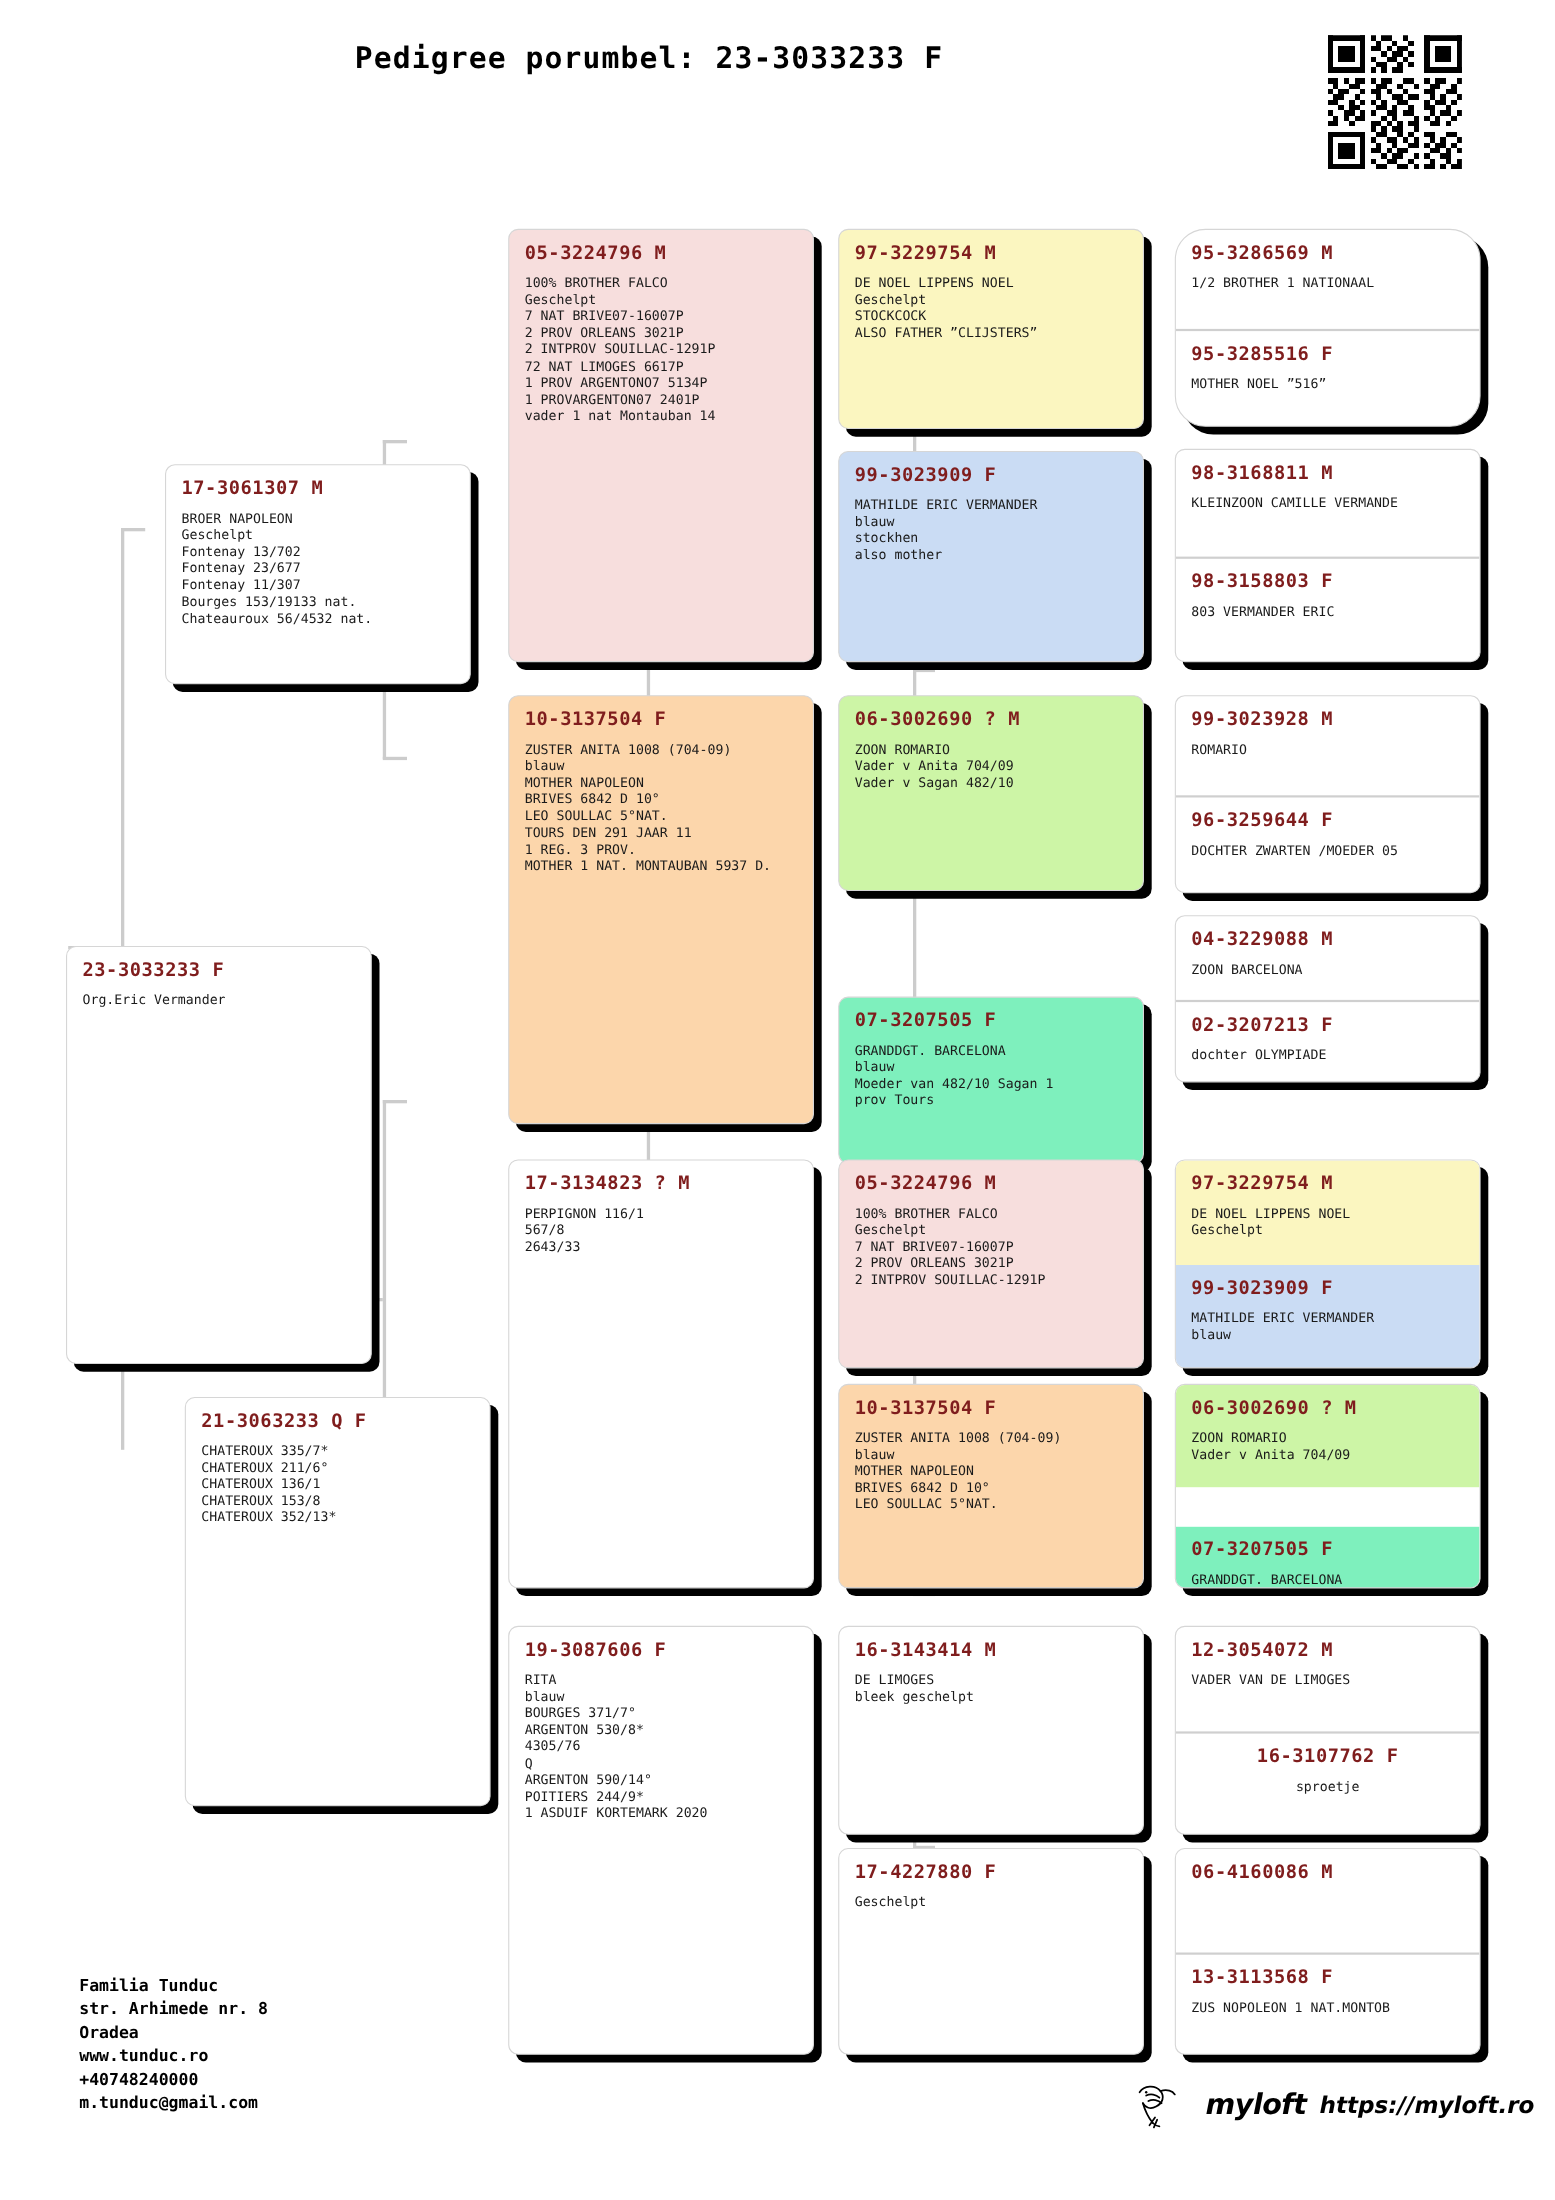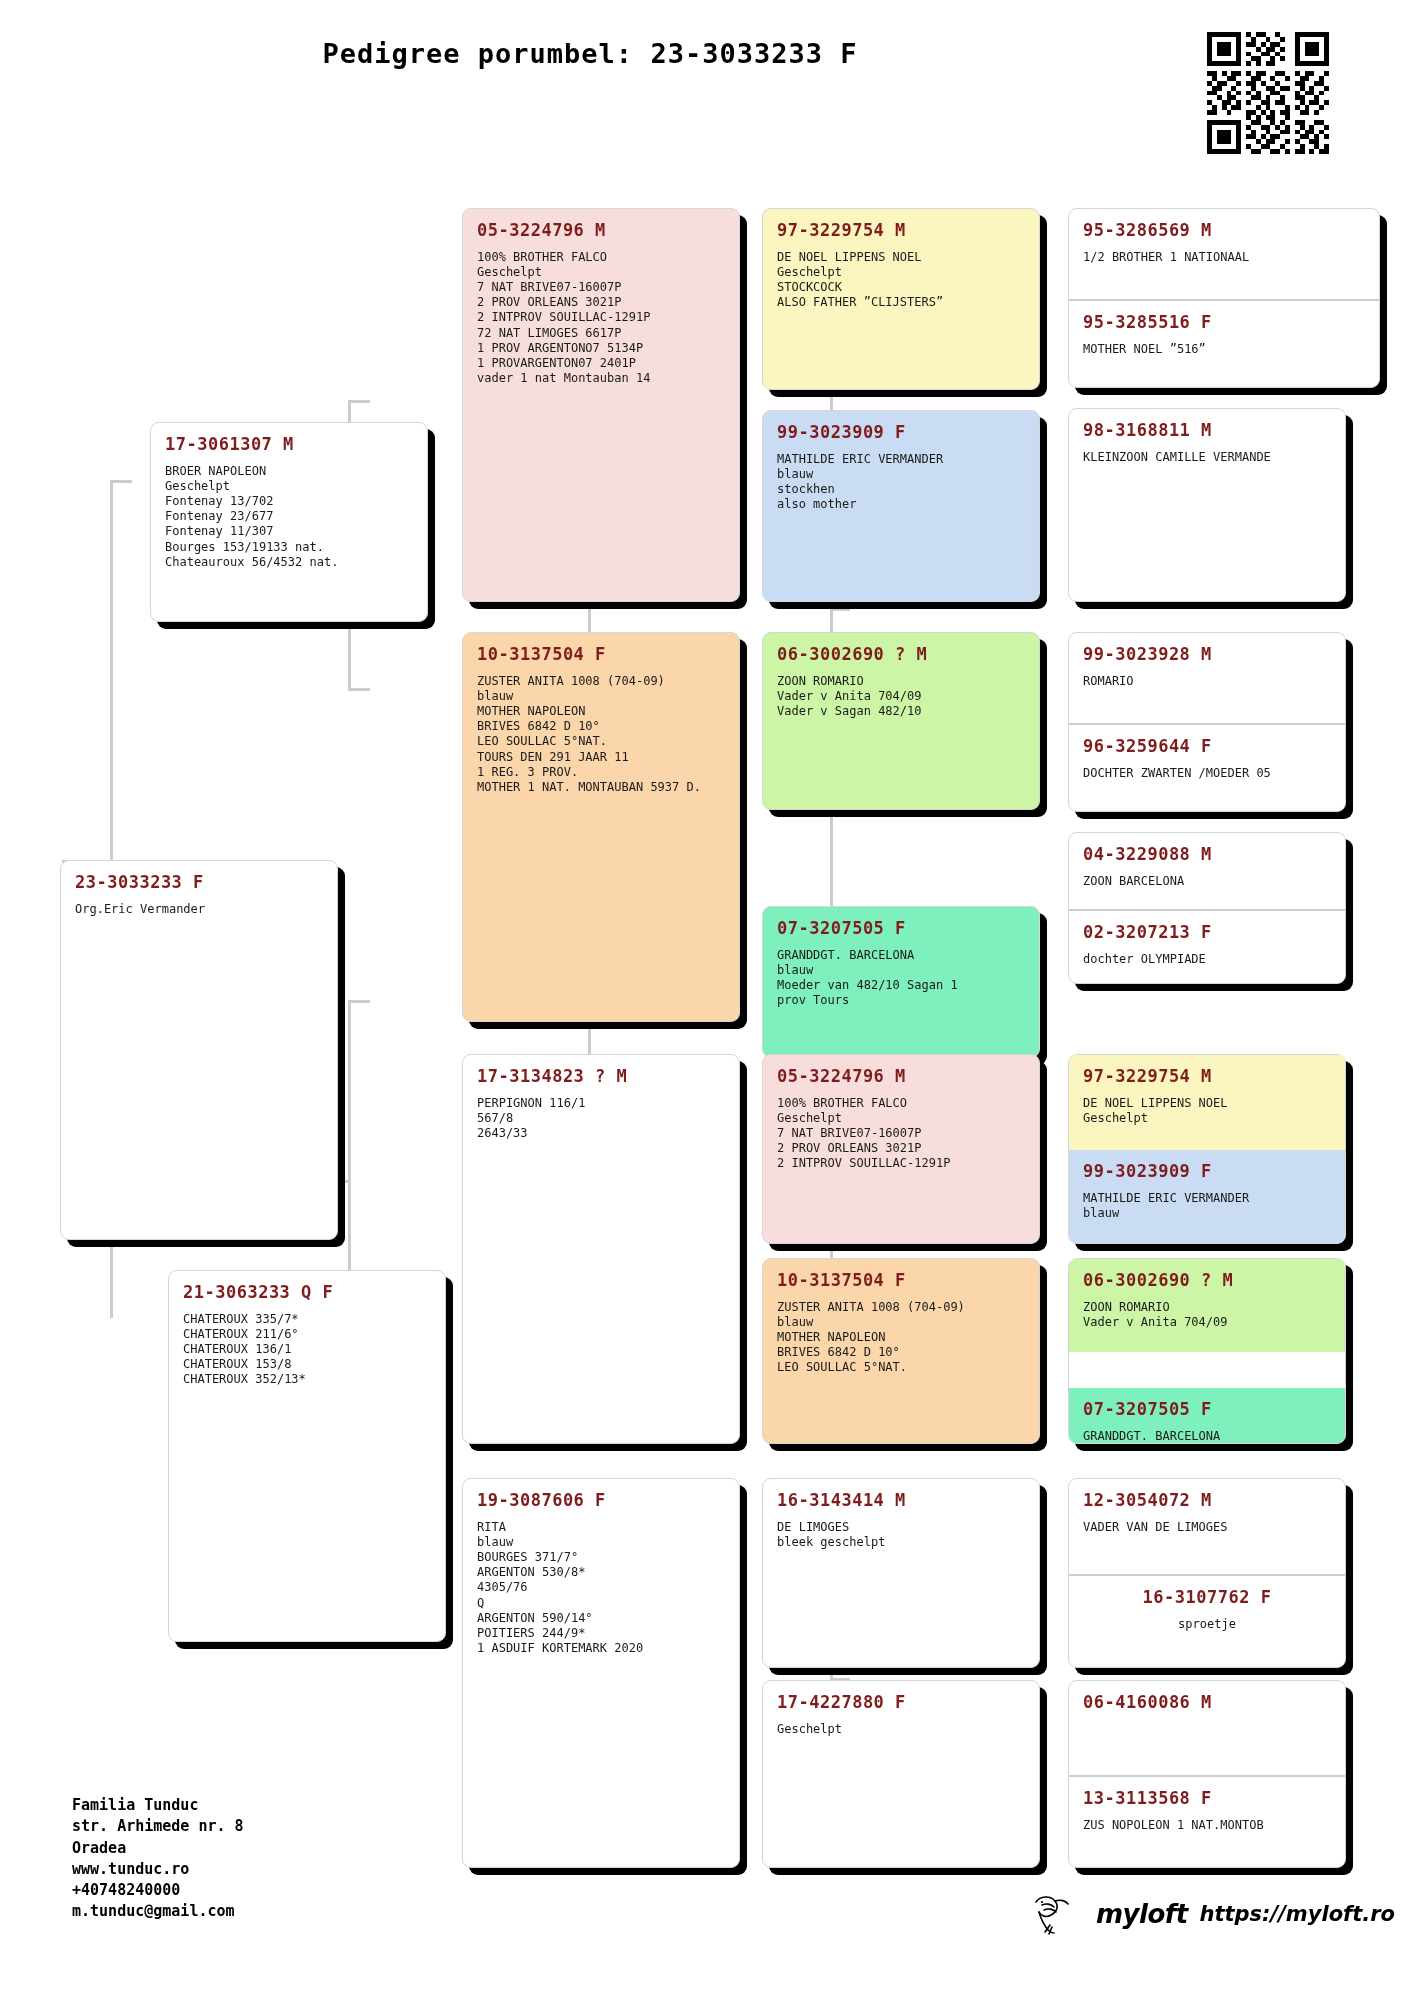--- a/index.html
+++ b/index.html
@@ -493,35 +493,39 @@
   </div>
 </div>
 
 <div class="card c-white" style="left:762px; top:1680px; width:278px; height:188px;">
   <div class="card-inner">
     <div class="pid">17-4227880 F</div>
     <div class="pnotes">Geschelpt</div>
   </div>
 </div>
 
-<div class="card c-white" style="left:1068px; top:208px; width:312px; height:180px;">
+<div class="card c-white" style="left:1068px; top:208px; width:278px; height:180px;border-radius:28px;">
   <div class="card-inner" style="height:90px;">
     <div class="pid">95-3286569 M</div>
     <div class="pnotes">1/2 BROTHER 1 NATIONAAL</div>
   </div>
   <div class="card-inner split-sep" style="height:90px;">
     <div class="pid">95-3285516 F</div>
     <div class="pnotes">MOTHER NOEL ”516”</div>
   </div>
 </div>
 
 <div class="card c-white" style="left:1068px; top:408px; width:278px; height:194px;">
   <div class="card-inner" style="height:97px;">
     <div class="pid">98-3168811 M</div>
     <div class="pnotes">KLEINZOON CAMILLE VERMANDE</div>
+  </div>
+  <div class="card-inner split-sep" style="height:97px;">
+    <div class="pid">98-3158803 F</div>
+    <div class="pnotes">803 VERMANDER ERIC</div>
   </div>
 </div>
 
 <div class="card c-white" style="left:1068px; top:632px; width:278px; height:180px;">
   <div class="card-inner" style="height:90px;">
     <div class="pid">99-3023928 M</div>
     <div class="pnotes">ROMARIO</div>
   </div>
   <div class="card-inner split-sep" style="height:90px;">
     <div class="pid">96-3259644 F</div>

